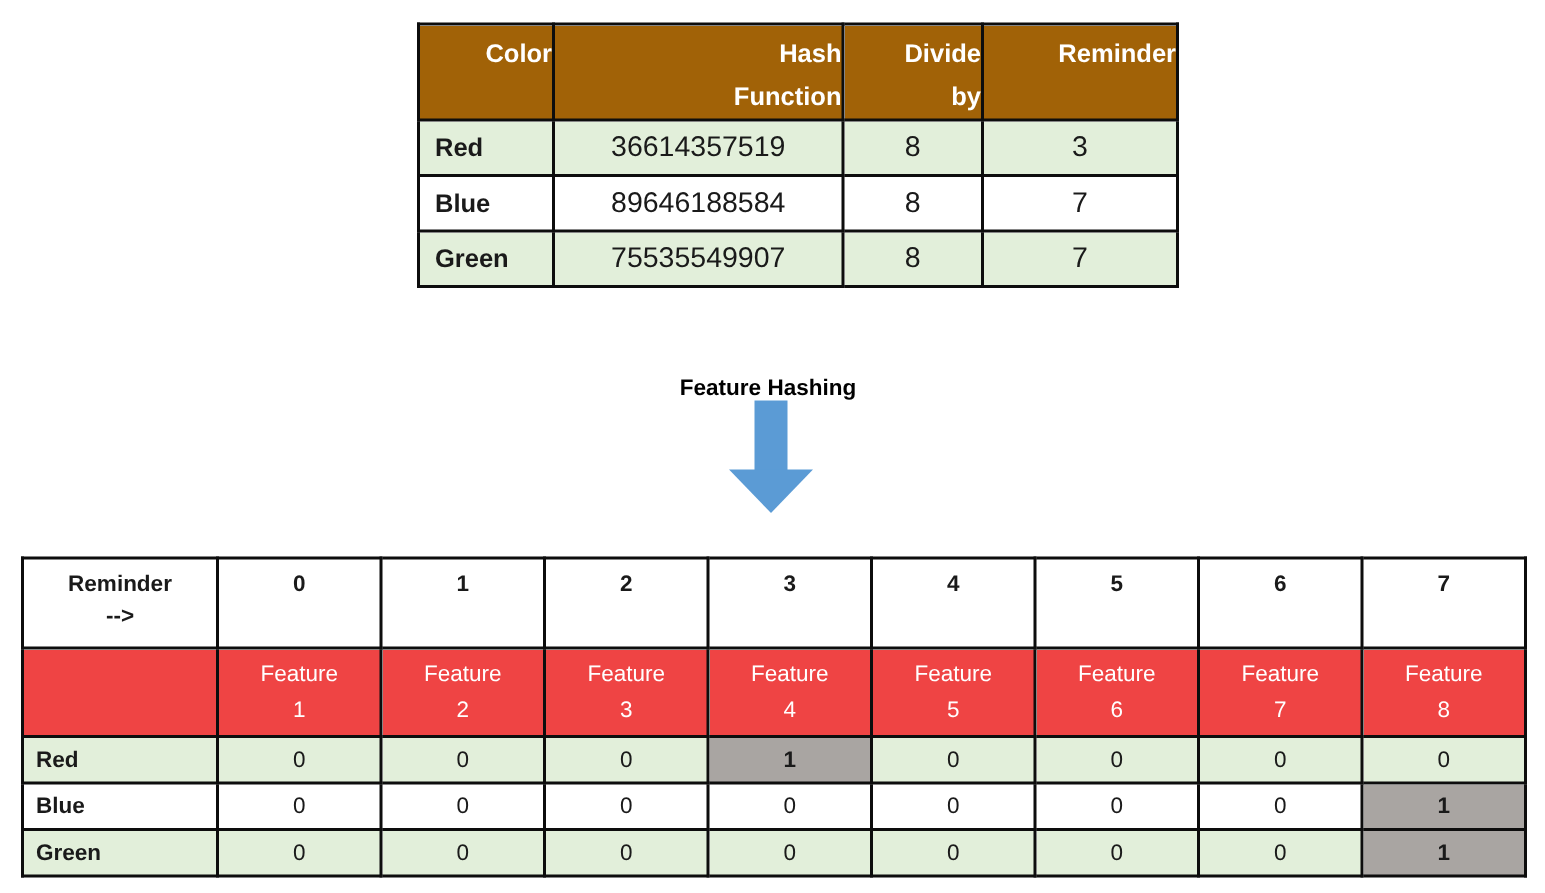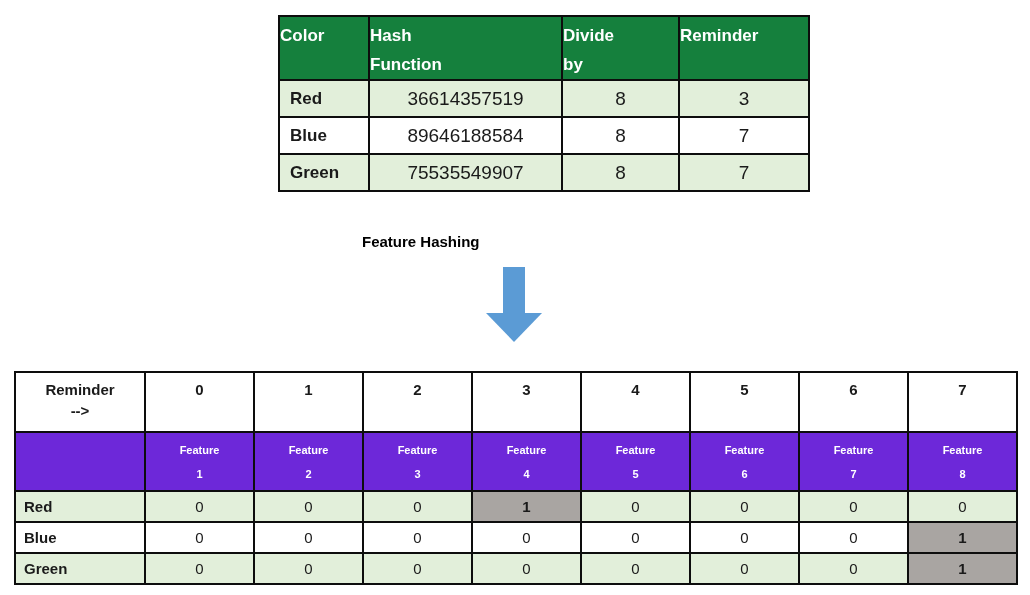--- a/index.html
+++ b/index.html
@@ -25,29 +25,29 @@
 
   
   #hash-table {
     position: absolute;
     left: 278px;
     top: 15px;
     width: 479px;
     border: 2px solid #0d0d0d;
   }
   #hash-table th.hdr {
-    background: #15803d;
+    background: #a16207;
     color: #ffffff;
     font-weight: bold;
     font-size: 17px;
     line-height: 29px;
     vertical-align: top;
     padding-top: 4px;
     white-space: pre-line;
-    text-align: left;
+    text-align: right;
   }
   #hash-table tr.hdr-row { height: 60px; }
   #hash-table tbody tr { height: 37px; }
   #hash-table tbody tr.band { background: #E2EFDA; }
   #hash-table tbody tr.plain { background: #ffffff; }
   #hash-table th.rowlab {
     font-weight: bold;
     font-size: 17px;
     color: #1a1a1a;
     text-align: left;
@@ -59,23 +59,23 @@
     color: #1a1a1a;
     text-align: center;
     vertical-align: middle;
     font-weight: normal;
   }
 
   
   #fh-label {
     position: absolute;
     left: 362px;
-    top: 233px;
+    top: 250px;
     width: 300px;
-    text-align: left;
+    text-align: center;
     font-size: 15px;
     font-weight: bold;
     color: #000000;
   }
   #down-arrow { position: absolute; left: 0; top: 0; }
   #down-arrow .shaft {
     position: absolute;
     left: 503px;
     top: 267px;
     width: 22px;
@@ -112,24 +112,24 @@
     text-align: center;
     vertical-align: top;
     padding-top: 6px;
     white-space: pre-line;
     line-height: 21px;
     background: #ffffff;
   }
 
   #feature-table tr.feat-row { height: 59px; }
   #feature-table tr.feat-row th {
-    background: #6d28d9;
+    background: #ef4444;
     color: #ffffff;
-    font-size: 11px;
-    font-weight: bold;
+    font-size: 15px;
+    font-weight: normal;
     text-align: center;
     vertical-align: middle;
     white-space: pre-line;
     line-height: 24px;
   }
 
   #feature-table tr.data-row { height: 31px; }
   #feature-table tr.data-row.band { background: #E2EFDA; }
   #feature-table tr.data-row.plain { background: #ffffff; }
   #feature-table tr.data-row th {
@@ -155,21 +155,21 @@
 <body>
 
 <div id="canvas">
 
   <table id="hash-table">
     <thead>
       <tr class="hdr-row">
         <th class="hdr" style="width:90px">Color</th>
         <th class="hdr" style="width:193px">Hash
 Function</th>
-        <th class="hdr" style="width:117px">Divide
+        <th class="hdr" style="width:93px">Divide
 by</th>
         <th class="hdr" style="width:130px">Reminder</th>
       </tr>
     </thead>
     <tbody>
       <tr class="band">
         <th class="rowlab">Red</th>
         <td>36614357519</td>
         <td>8</td>
         <td>3</td>

